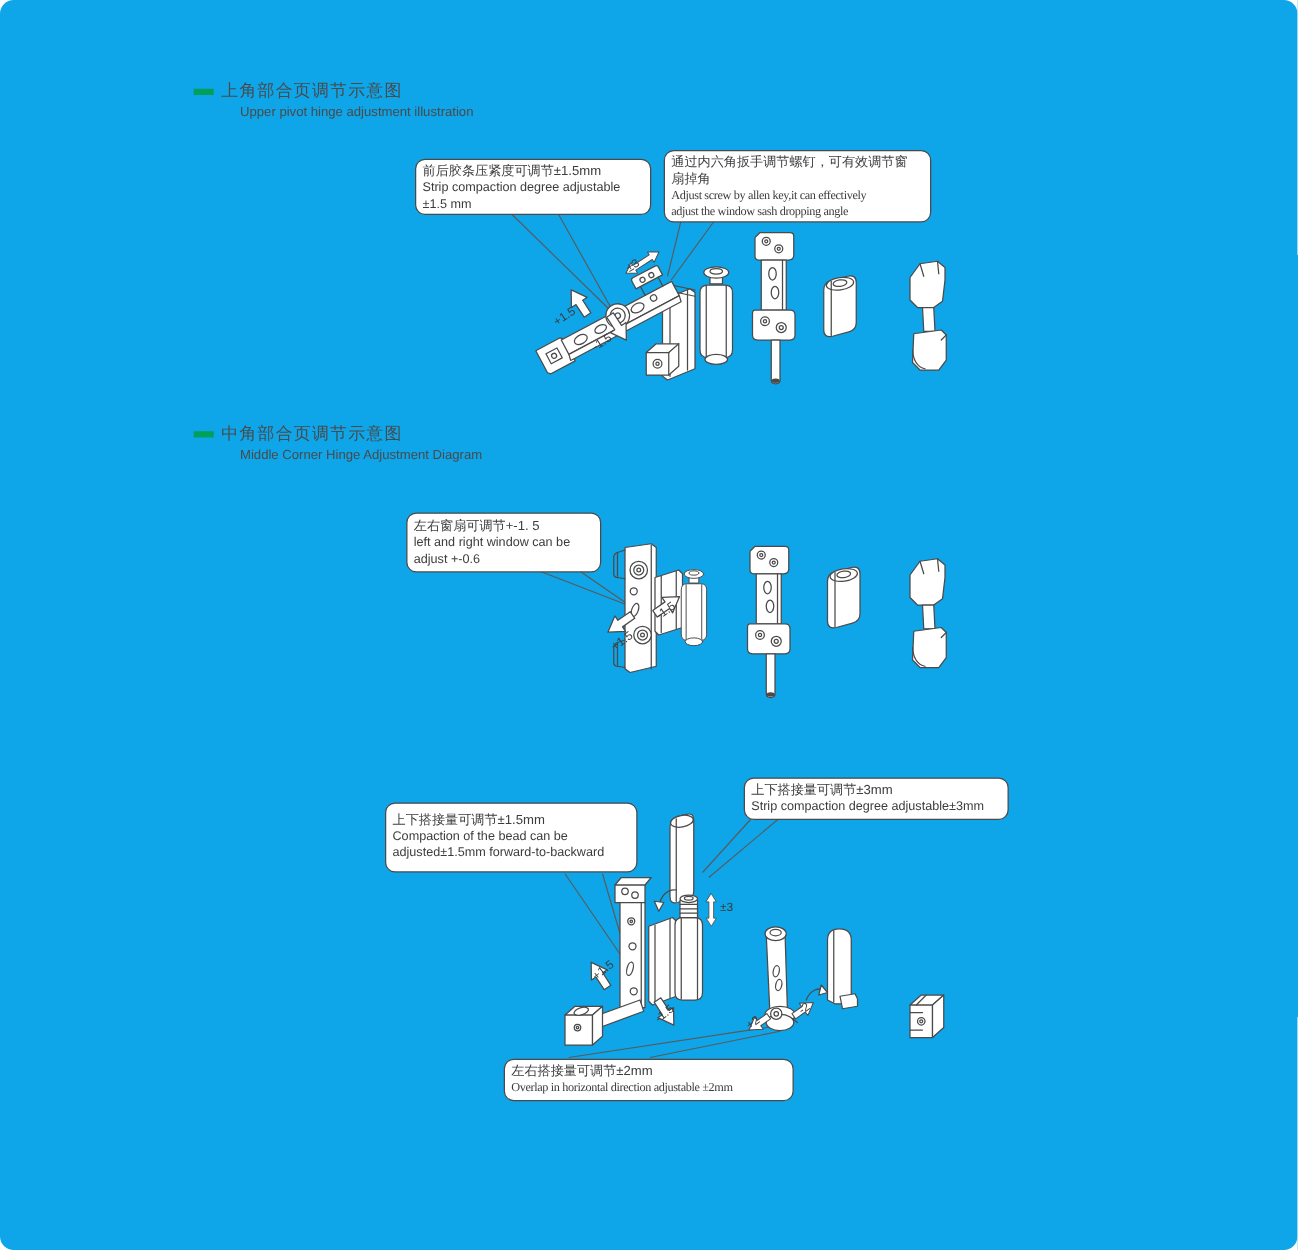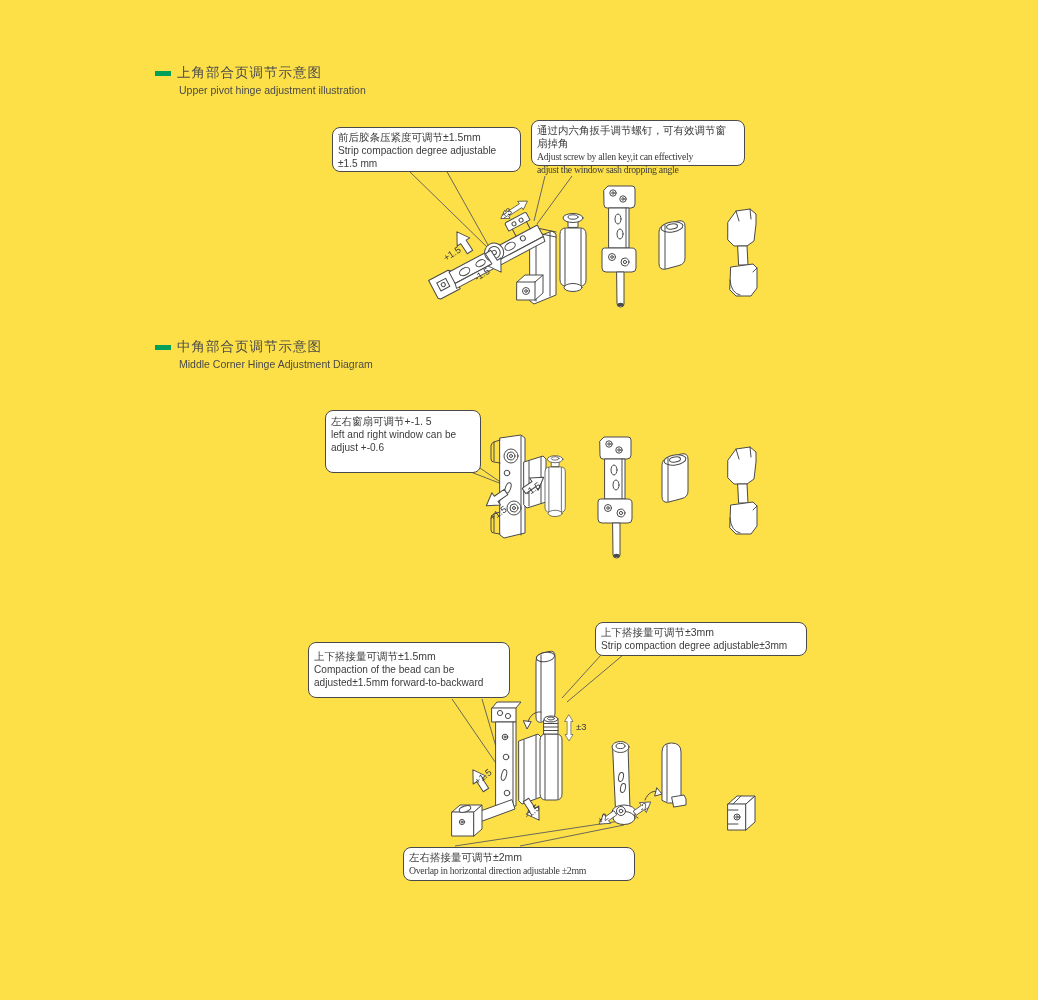--- a/index.html
+++ b/index.html
@@ -1,25 +1,25 @@
 <!DOCTYPE html>
 <html><head>
 <meta charset="utf-8">
 <style>
   html,body{margin:0;padding:0;background:#fff;}
   .page{
-    position:relative;width:1038px;height:1000px;background:#fde047;overflow:hidden;
-    font-family:"Liberation Sans","DejaVu Sans",sans-serif;color:#3c3c3c;
+    position:relative;width:1038px;height:1000px;background:#0ea5e9;overflow:hidden;
+    font-family:"Liberation Sans","DejaVu Sans",sans-serif;color:#3c3c3c;border-radius:11px;
   }
   #art{position:absolute;left:0;top:0;width:1038px;height:1000px;}
   .sec-header{position:absolute;}
   .zh-row{display:flex;align-items:center;gap:6px;height:18px;}
   .dash{display:inline-block;width:16px;height:5px;background:#00a05a;}
   .sec-title-zh{font-size:13.5px;letter-spacing:1px;color:#4a4a4a;white-space:nowrap;}
-  .sec-title-en{font-size:10.5px;color:#4a4a4a;margin-left:24px;margin-top:2px;white-space:nowrap;}
+  .sec-title-en{font-size:10.5px;color:#4a4a4a;margin-left:37px;margin-top:2px;white-space:nowrap;}
   .callout{
     position:absolute;background:#ffffff;border:1px solid #4a4a4a;border-radius:8px;
     padding:3px 5px;line-height:13px;box-sizing:border-box;z-index:3;
   }
   .co-line-zh{font-size:10.5px;white-space:nowrap;color:#3c3c3c;}
   .co-line-en{font-size:10.1px;white-space:nowrap;color:#3c3c3c;}
   .tight{font-size:9.8px;letter-spacing:-0.3px;font-family:Liberation Serif, serif;}
   .ann{
     position:absolute;font-size:9.5px;color:#3c3c3c;white-space:nowrap;
     transform-origin:left top;z-index:2;
@@ -264,28 +264,28 @@
     <div class="sec-title-en">Middle Corner Hinge Adjustment Diagram</div>
   </div>
 
 
   <div class="callout" style="left:332px;top:127px;width:189px;height:45px;">
     <div class="co-line-zh">前后胶条压紧度可调节±1.5mm</div>
     <div class="co-line-en">Strip compaction degree adjustable</div>
     <div class="co-line-en">±1.5 mm</div>
   </div>
 
-  <div class="callout" style="left:531px;top:120px;width:214px;height:46px;">
+  <div class="callout" style="left:531px;top:120px;width:214px;height:58px;">
     <div class="co-line-zh">通过内六角扳手调节螺钉，可有效调节窗</div>
     <div class="co-line-zh">扇掉角</div>
     <div class="co-line-en tight">Adjust screw by allen key,it can effectively</div>
     <div class="co-line-en tight">adjust the window sash dropping angle</div>
   </div>
 
-  <div class="callout" style="left:325px;top:410px;width:156px;height:63px;padding-top:4px;">
+  <div class="callout" style="left:325px;top:410px;width:156px;height:48px;padding-top:4px;">
     <div class="co-line-zh">左右窗扇可调节+-1. 5</div>
     <div class="co-line-en">left and right window can be</div>
     <div class="co-line-en">adjust +-0.6</div>
   </div>
 
   <div class="callout" style="left:308px;top:642px;width:202px;height:56px;padding-top:7px;">
     <div class="co-line-zh">上下搭接量可调节±1.5mm</div>
     <div class="co-line-en">Compaction of the bead can be</div>
     <div class="co-line-en">adjusted±1.5mm forward-to-backward</div>
   </div>

